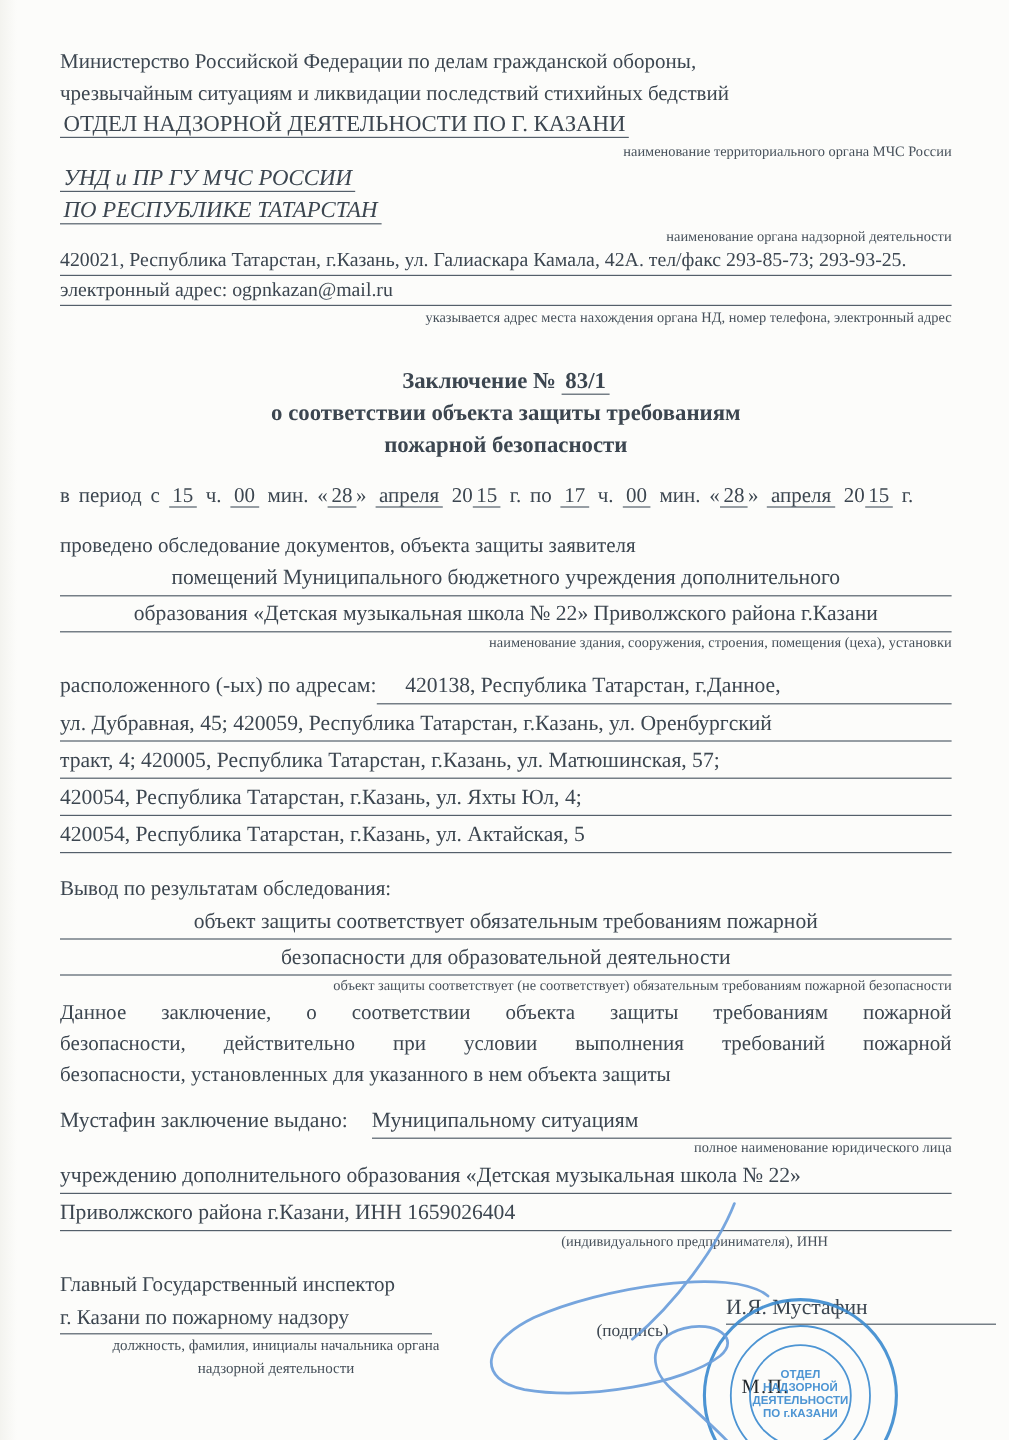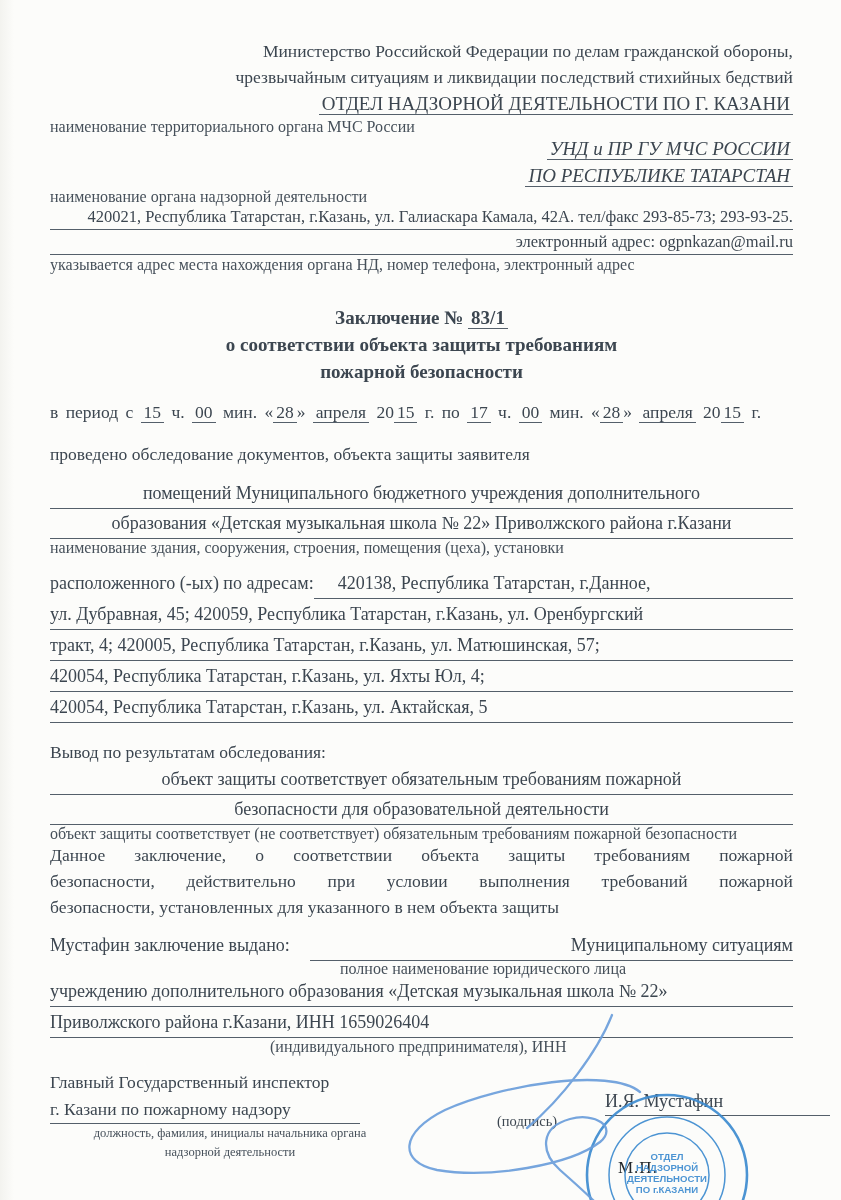--- a/index.html
+++ b/index.html
@@ -7,22 +7,22 @@
     position:relative;
     width:841px;height:1200px;
     margin:0 auto;
     box-sizing:border-box;
     padding:38px 48px 0 50px;
     background:linear-gradient(90deg,#f3f3ef 0,#fcfcfa 14px,#fcfcfa 100%);
     font-family:"Liberation Serif","DejaVu Serif",serif;
     color:#3c4650;
     overflow:hidden;
   }
-  .c{text-align:right;}
-  .cap{font-size:16px;line-height:17px;color:#46505a;text-align:left;}
+  .c{text-align:left;}
+  .cap{font-size:12px;line-height:17px;color:#46505a;text-align:right;}
   .us{border-bottom:1px solid #545f6a;padding:0 3px;}
   .ul-full{border-bottom:1px solid #545f6a;}
   .h-line{font-size:17.5px;line-height:26px;}
   .h-dept{font-size:19px;line-height:28px;}
   .h-org{font-size:19px;line-height:27px;font-style:italic;}
   .h-addr{font-size:16.5px;line-height:24px;}
   .h-email{font-size:16.5px;line-height:24px;}
   .title-line{font-size:19px;line-height:27px;font-weight:bold;text-align:center;}
   .body-line{font-size:17.5px;line-height:26px;}
   .sp{word-spacing:3px;}
@@ -82,21 +82,21 @@
     <span class="us">00</span>
     <span>мин.</span>
     <span>«</span><span class="us">28</span><span>»</span>
     <span class="us">апреля</span>
     <span>20</span><span class="us">15</span>
     <span>г.</span>
   </div>
 
   <div class="body-line" style="margin-top:16px;">проведено обследование документов, объекта защиты заявителя</div>
 
-  <div style="margin-top:12px;">
+  <div style="">
     <div class="obj-line ul-full">помещений Муниципального бюджетного учреждения дополнительного</div>
     <div class="obj-line ul-full">образования «Детская музыкальная школа № 22» Приволжского района г.Казани</div>
     <div class="cap">наименование здания,  сооружения, строения, помещения (цеха), установки</div>
   </div>
 
   <div style="margin-top:12px;">
     <div style="display:flex;">
       <div class="loc-line" style="white-space:nowrap;">расположенного (-ых) по адресам:</div>
       <div class="loc-line ul-full" style="flex:1;padding-left:24px;">420138, Республика Татарстан, г.Данное,</div>
     </div>

